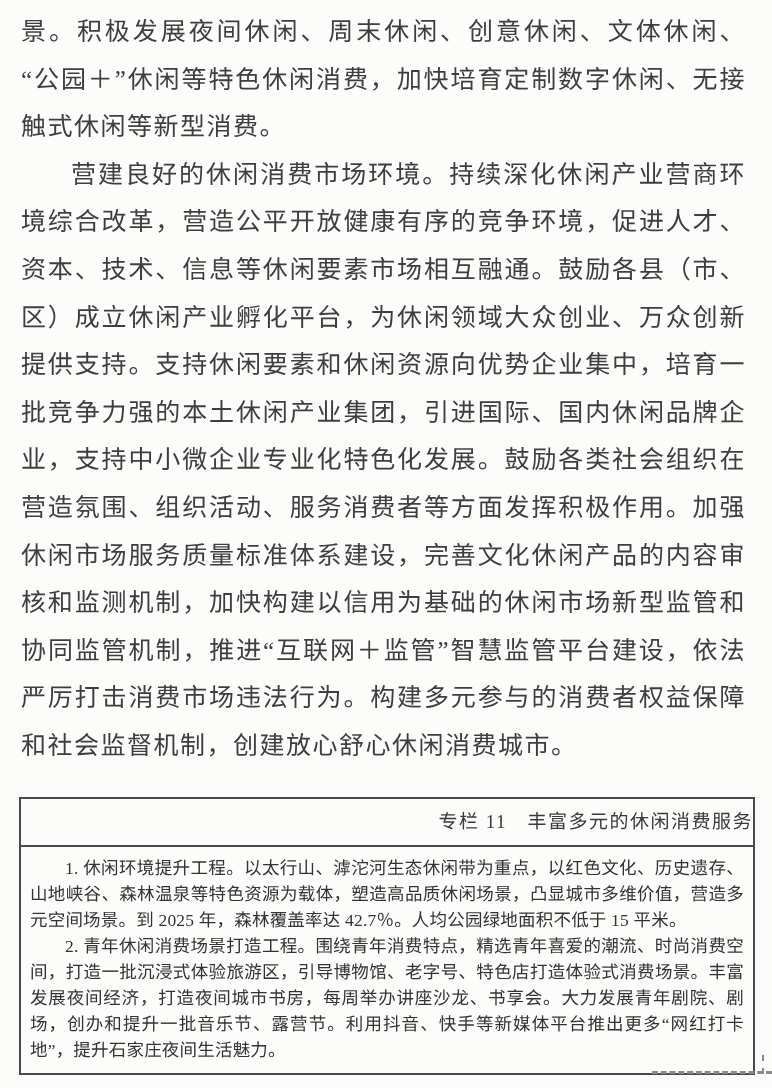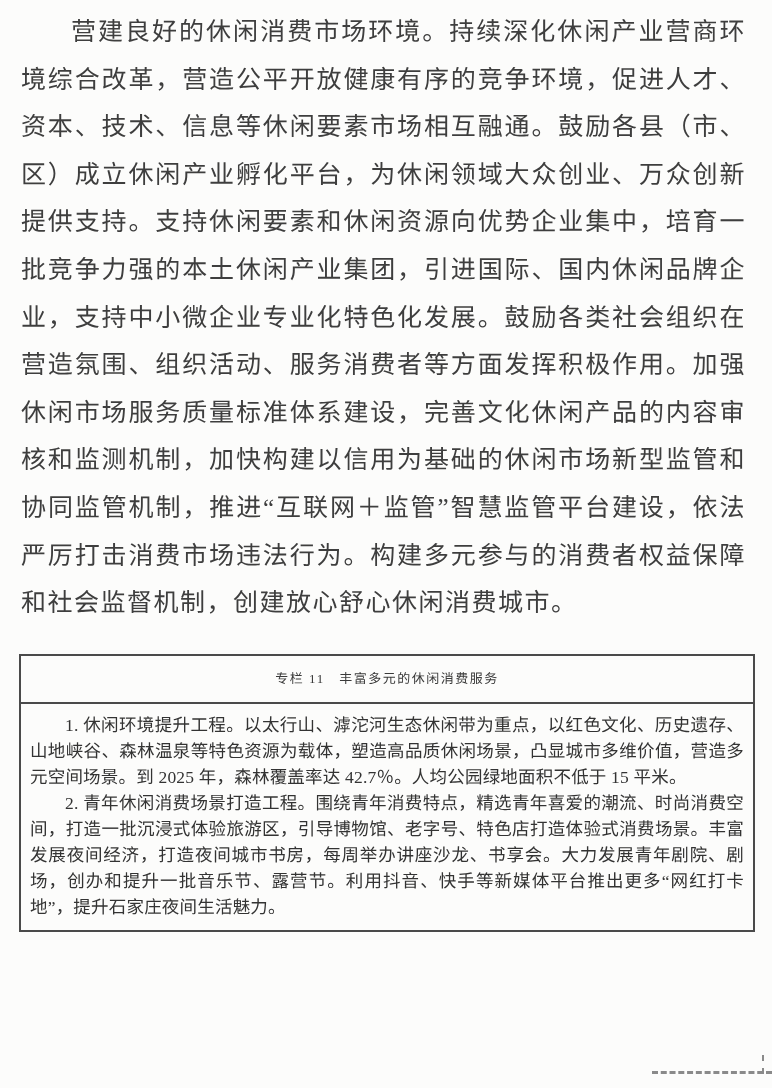--- a/index.html
+++ b/index.html
@@ -41,23 +41,23 @@
   .panel {
     margin: 27px 0 0 -2px;
     width: 736px;
     box-sizing: border-box;
     border: 2px solid #4a4a4a;
     background: transparent;
   }
   .panel-header {
     height: 46px;
     line-height: 46px;
-    text-align: center;
+    text-align: right;
     border-bottom: 2px solid #4a4a4a;
-    font-size: 13px;
+    font-size: 19px;
     letter-spacing: 1.5px;
     color: #3a3a3a;
     white-space: pre;
   }
   .panel-body {
     padding: 8px 9px 10px 9px;
     font-size: 17.5px;
     line-height: 26px;
     letter-spacing: 0.2px;
     color: #333333;
@@ -85,20 +85,21 @@
     height: 19px;
     border-left: 2px dashed #8a8a8a;
   }
 </style>
 </head>
 <body>
 
 <div class="page">
 
   <div class="body-text">
+    <p>景。积极发展夜间休闲、周末休闲、创意休闲、文体休闲、“公园＋”休闲等特色休闲消费，加快培育定制数字休闲、无接触式休闲等新型消费。</p>
     <p class="para-indent">营建良好的休闲消费市场环境。持续深化休闲产业营商环境综合改革，营造公平开放健康有序的竞争环境，促进人才、资本、技术、信息等休闲要素市场相互融通。鼓励各县（市、区）成立休闲产业孵化平台，为休闲领域大众创业、万众创新提供支持。支持休闲要素和休闲资源向优势企业集中，培育一批竞争力强的本土休闲产业集团，引进国际、国内休闲品牌企业，支持中小微企业专业化特色化发展。鼓励各类社会组织在营造氛围、组织活动、服务消费者等方面发挥积极作用。加强休闲市场服务质量标准体系建设，完善文化休闲产品的内容审核和监测机制，加快构建以信用为基础的休闲市场新型监管和协同监管机制，推进“互联网＋监管”智慧监管平台建设，依法严厉打击消费市场违法行为。构建多元参与的消费者权益保障和社会监督机制，创建放心舒心休闲消费城市。</p>
   </div>
 
   <div class="panel">
     <div class="panel-header">专栏 11　丰富多元的休闲消费服务</div>
     <div class="panel-body">
       <p>1. 休闲环境提升工程。以太行山、滹沱河生态休闲带为重点，以红色文化、历史遗存、山地峡谷、森林温泉等特色资源为载体，塑造高品质休闲场景，凸显城市多维价值，营造多元空间场景。到 2025 年，森林覆盖率达 42.7％。人均公园绿地面积不低于 15 平米。</p>
       <p>2. 青年休闲消费场景打造工程。围绕青年消费特点，精选青年喜爱的潮流、时尚消费空间，打造一批沉浸式体验旅游区，引导博物馆、老字号、特色店打造体验式消费场景。丰富发展夜间经济，打造夜间城市书房，每周举办讲座沙龙、书享会。大力发展青年剧院、剧场，创办和提升一批音乐节、露营节。利用抖音、快手等新媒体平台推出更多“网红打卡地”，提升石家庄夜间生活魅力。</p>
     </div>
   </div>

